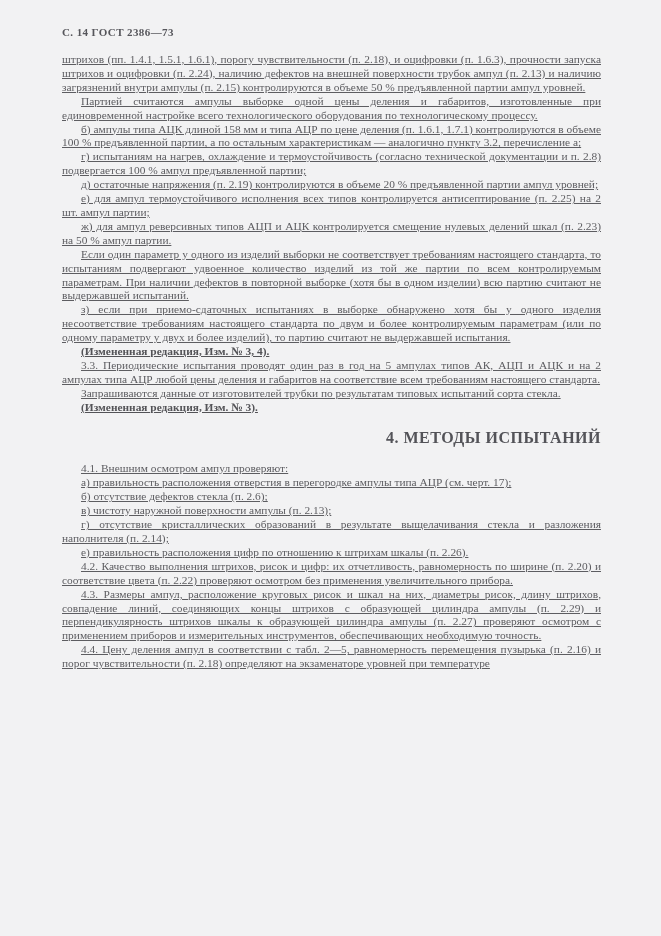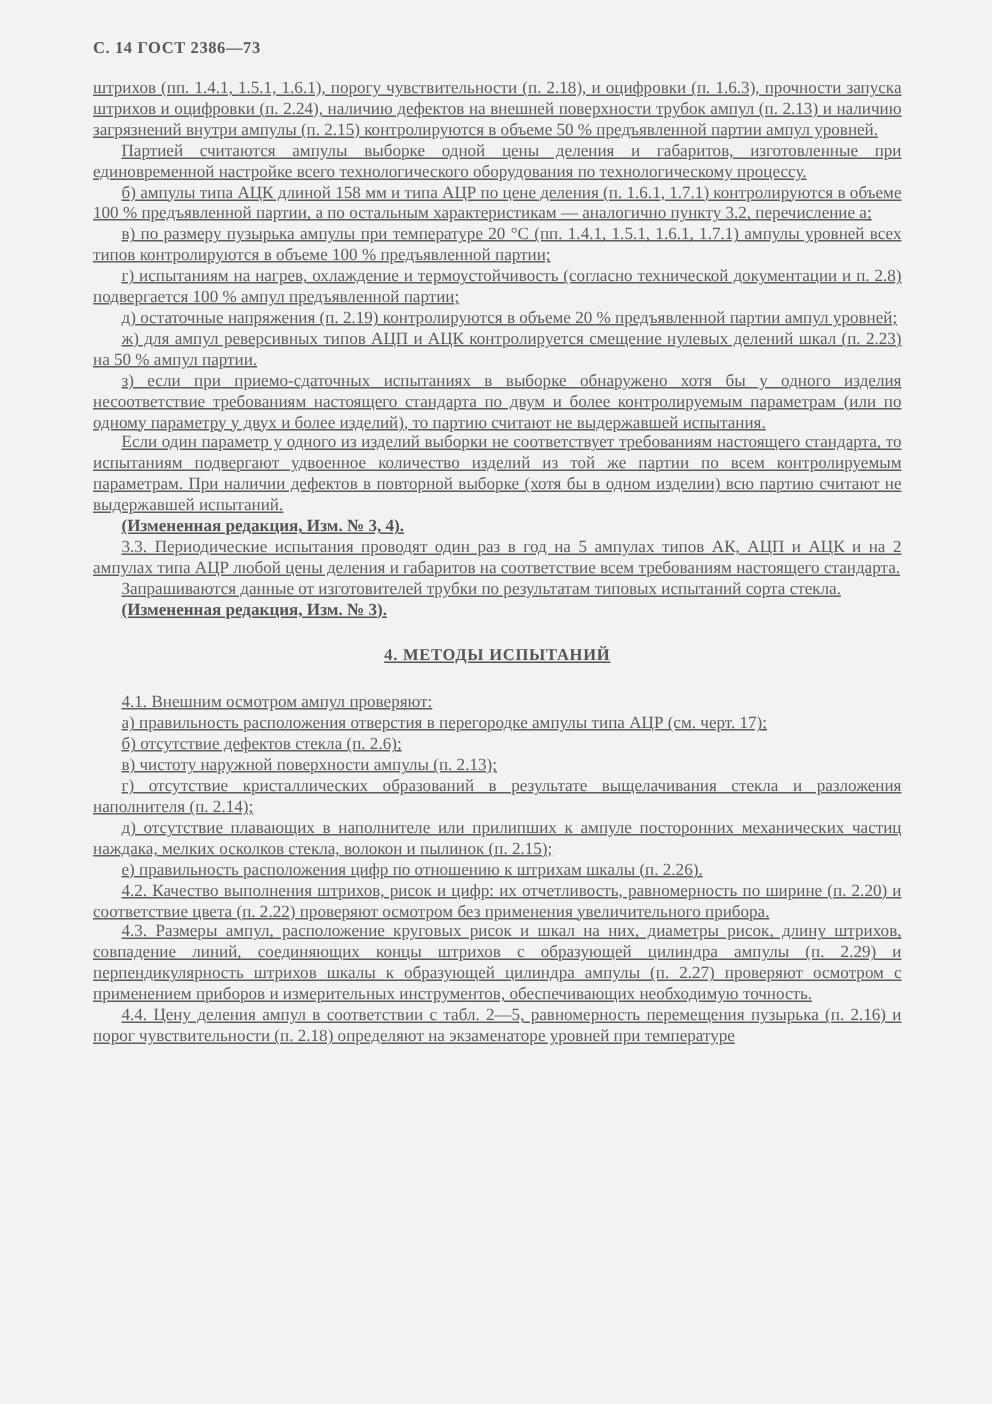--- a/index.html
+++ b/index.html
@@ -49,59 +49,57 @@
   p.para.no-indent {
     text-indent: 0;
   }
   p.para.bold {
     font-weight: bold;
     color: #535357;
   }
   h2.section-heading {
     margin: 16px 0 18px 0;
     padding: 0;
-    font-size: 11px;
+    font-size: 16px;
     font-weight: bold;
-    text-align: center;
+    text-align: right;
     text-indent: 0;
     letter-spacing: 0.5px;
     color: #535358;
-    text-decoration: underline;
   }
 </style>
 </head>
 <body>
 
 <div class="scan-page">
 
   <div class="page-header">С. 14 ГОСТ 2386—73</div>
 
   <div class="body-text">
 
     <p class="para no-indent">штрихов (пп. 1.4.1, 1.5.1, 1.6.1), порогу чувствительности (п. 2.18), и оцифровки (п. 1.6.3), прочности запуска штрихов и оцифровки (п. 2.24), наличию дефектов на внешней поверхности трубок ампул (п. 2.13) и наличию загрязнений внутри ампулы (п. 2.15) контролируются в объеме 50 % предъявленной партии ампул уровней.</p>
     <p class="para">Партией считаются ампулы выборке одной цены деления и габаритов, изготовленные при единовременной настройке всего технологического оборудования по технологическому процессу.</p>
     <p class="para">б) ампулы типа АЦК длиной 158 мм и типа АЦР по цене деления (п. 1.6.1, 1.7.1) контролируются в объеме 100 % предъявленной партии, а по остальным характеристикам — аналогично пункту 3.2, перечисление а;</p>
-    <p class="para">в) по размеру пузырька ампулы при температуре 20 °С (пп. 1.4.1, 1.5.1, 1.6.1, 1.7.1) ампулы уровней всех типов контролируются в объеме 100 % предъявленной партии;</p>
     <p class="para">г) испытаниям на нагрев, охлаждение и термоустойчивость (согласно технической документации и п. 2.8) подвергается 100 % ампул предъявленной партии;</p>
     <p class="para">д) остаточные напряжения (п. 2.19) контролируются в объеме 20 % предъявленной партии ампул уровней;</p>
+    <p class="para">е) для ампул термоустойчивого исполнения всех типов контролируется антисептирование (п. 2.25) на 2 шт. ампул партии;</p>
     <p class="para">ж) для ампул реверсивных типов АЦП и АЦК контролируется смещение нулевых делений шкал (п. 2.23) на 50 % ампул партии.</p>
+    <p class="para">Если один параметр у одного из изделий выборки не соответствует требованиям настоящего стандарта, то испытаниям подвергают удвоенное количество изделий из той же партии по всем контролируемым параметрам. При наличии дефектов в повторной выборке (хотя бы в одном изделии) всю партию считают не выдержавшей испытаний.</p>
     <p class="para">з) если при приемо-сдаточных испытаниях в выборке обнаружено хотя бы у одного изделия несоответствие требованиям настоящего стандарта по двум и более контролируемым параметрам (или по одному параметру у двух и более изделий), то партию считают не выдержавшей испытания.</p>
-    <p class="para">Если один параметр у одного из изделий выборки не соответствует требованиям настоящего стандарта, то испытаниям подвергают удвоенное количество изделий из той же партии по всем контролируемым параметрам. При наличии дефектов в повторной выборке (хотя бы в одном изделии) всю партию считают не выдержавшей испытаний.</p>
     <p class="para bold">(Измененная редакция, Изм. № 3, 4).</p>
     <p class="para">3.3. Периодические испытания проводят один раз в год на 5 ампулах типов АК, АЦП и АЦК и на 2 ампулах типа АЦР любой цены деления и габаритов на соответствие всем требованиям настоящего стандарта.</p>
     <p class="para">Запрашиваются данные от изготовителей трубки по результатам типовых испытаний сорта стекла.</p>
     <p class="para bold">(Измененная редакция, Изм. № 3).</p>
 
     <h2 class="section-heading">4. МЕТОДЫ ИСПЫТАНИЙ</h2>
 
     <p class="para">4.1. Внешним осмотром ампул проверяют:</p>
     <p class="para">а) правильность расположения отверстия в перегородке ампулы типа АЦР (см. черт. 17);</p>
     <p class="para">б) отсутствие дефектов стекла (п. 2.6);</p>
     <p class="para">в) чистоту наружной поверхности ампулы (п. 2.13);</p>
     <p class="para">г) отсутствие кристаллических образований в результате выщелачивания стекла и разложения наполнителя (п. 2.14);</p>
-    <p class="para">д) отсутствие плавающих в наполнителе или прилипших к ампуле посторонних механических частиц наждака, мелких осколков стекла, волокон и пылинок (п. 2.15);</p>
     <p class="para">е) правильность расположения цифр по отношению к штрихам шкалы (п. 2.26).</p>
     <p class="para">4.2. Качество выполнения штрихов, рисок и цифр: их отчетливость, равномерность по ширине (п. 2.20) и соответствие цвета (п. 2.22) проверяют осмотром без применения увеличительного прибора.</p>
     <p class="para">4.3. Размеры ампул, расположение круговых рисок и шкал на них, диаметры рисок, длину штрихов, совпадение линий, соединяющих концы штрихов с образующей цилиндра ампулы (п. 2.29) и перпендикулярность штрихов шкалы к образующей цилиндра   ампулы (п. 2.27) проверяют осмотром с применением приборов и измерительных инструментов, обеспечивающих необходимую точность.</p>
     <p class="para">4.4. Цену деления ампул в соответствии с табл. 2—5, равномерность перемещения пузырька (п. 2.16) и порог чувствительности (п. 2.18) определяют на экзаменаторе уровней при температуре</p>
 
   </div>
 </div>
 
 </body></html>

